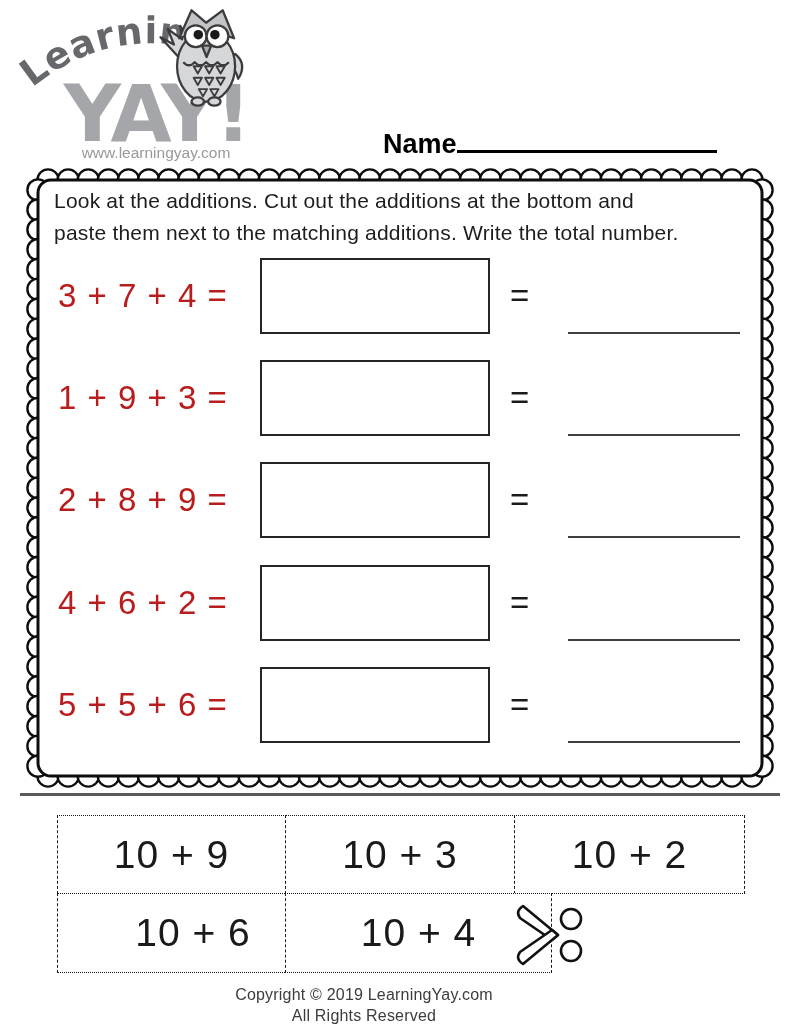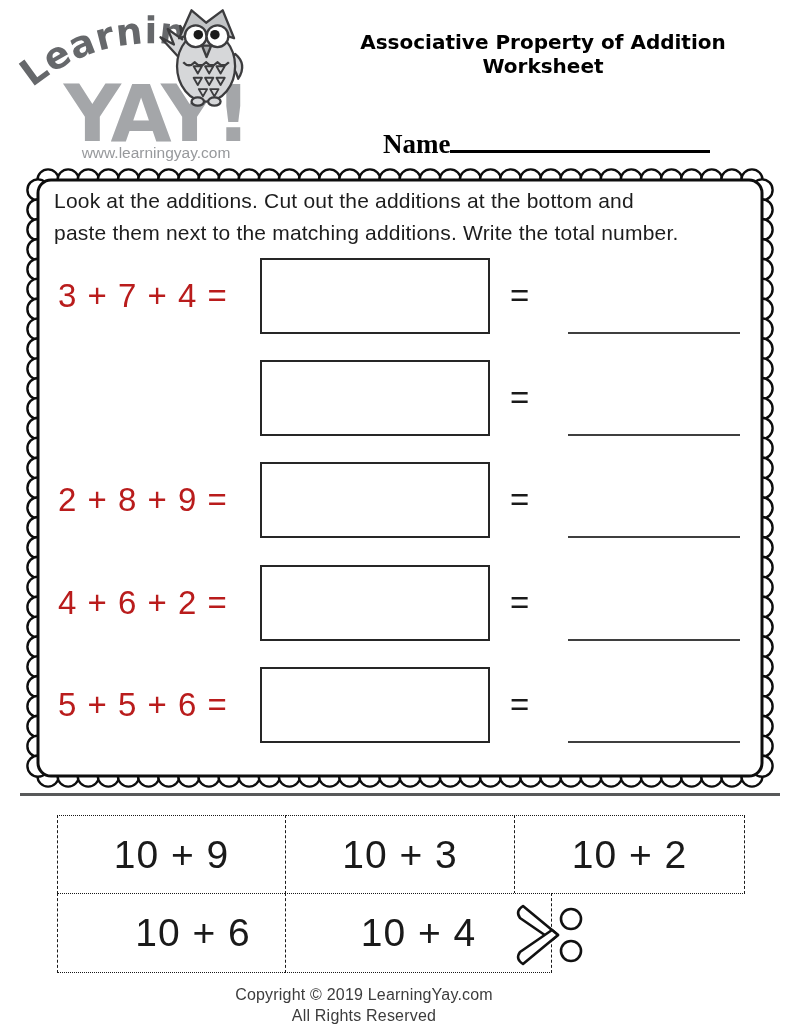--- a/index.html
+++ b/index.html
@@ -10,21 +10,21 @@
   .logo-svg{position:absolute;left:22px;top:0;width:246px;height:162px;overflow:visible;}
   .logo-learning{font-family:"DejaVu Sans",sans-serif;font-weight:bold;font-size:37px;fill:#66686b;letter-spacing:1px;}
   .logo-yay{font-family:"DejaVu Sans",sans-serif;font-weight:bold;font-size:79px;fill:#a4a6a9;letter-spacing:-3px;}
   .logo-url{font-family:"Liberation Sans",sans-serif;font-size:15.5px;fill:#97999c;}
   .owl-svg{position:absolute;left:152px;top:2px;width:104px;height:112px;}
 
   .page-title{position:absolute;left:300px;top:30px;width:486px;text-align:center;
               font-family:"DejaVu Sans",sans-serif;font-size:20px;font-weight:600;color:#000;}
 
   .name-row{position:absolute;left:383px;top:124px;white-space:nowrap;}
-  .name-label{font-family:Liberation Serif, serif;font-size:27px;font-weight:600;color:#000;}
+  .name-label{font-family:Liberation Sans, sans-serif;font-size:27px;font-weight:600;color:#000;}
   .name-line{display:inline-block;width:260px;height:26px;border-bottom:3px solid #000;}
 
   
   .frame-svg{position:absolute;left:20px;top:162px;width:760px;height:632px;}
   .frame-content{position:absolute;left:40px;top:180px;width:718px;height:596px;}
   .instructions{position:absolute;left:14px;top:5px;width:700px;
                 font-size:21px;line-height:31.5px;color:#1d1d1d;letter-spacing:.2px;}
   .instructions div{white-space:nowrap;}
 
   .add-row{position:absolute;left:0;width:718px;height:80px;}
@@ -80,21 +80,20 @@
       <g fill="none" stroke-width="1.8">
         <path d="M40 62 l8 0 l-4 7 Z M51 62 l8 0 l-4 7 Z M62 62 l8 0 l-4 7 Z"></path>
         <path d="M40 73 l8 0 l-4 7 Z M51 73 l8 0 l-4 7 Z M62 73 l8 0 l-4 7 Z"></path>
         <path d="M45 84 l8 0 l-4 7 Z M56 84 l8 0 l-4 7 Z"></path>
       </g>
       <ellipse cx="44" cy="96" rx="6" ry="4" fill="#d6d7d9"></ellipse>
       <ellipse cx="60" cy="96" rx="6" ry="4" fill="#d6d7d9"></ellipse>
     </g>
   </svg>
 
-  <div class="page-title">Associative Property of Addition Worksheet</div>
   <div class="name-row">
     <span class="name-label">Name</span><span class="name-line"></span>
   </div>
 
   <svg class="frame-svg" viewBox="0 0 760 632">
     <g id="scallop-circles" fill="#fff" stroke="#0d0d0d" stroke-width="2.4">
         <circle cx="28.055555555555557" cy="18" r="10.6"></circle>
         <circle cx="28.055555555555557" cy="614" r="10.6"></circle>
         <circle cx="48.166666666666664" cy="18" r="10.6"></circle>
         <circle cx="48.166666666666664" cy="614" r="10.6"></circle>
@@ -236,20 +235,21 @@
       <div>paste them next to the matching additions. Write the total number.</div>
     </div>
 
     <div class="add-row" style="top:78px">
       <span class="expr">3 + 7 + 4 =</span>
       <span class="paste-box"></span>
       <span class="eq2">=</span>
       <span class="ans-line"></span>
     </div>
     <div class="add-row" style="top:180px">
+      <span class="expr">1 + 9 + 3 =</span>
       <span class="paste-box"></span>
       <span class="eq2">=</span>
       <span class="ans-line"></span>
     </div>
     <div class="add-row" style="top:282px">
       <span class="expr">2 + 8 + 9 =</span>
       <span class="paste-box"></span>
       <span class="eq2">=</span>
       <span class="ans-line"></span>
     </div>

